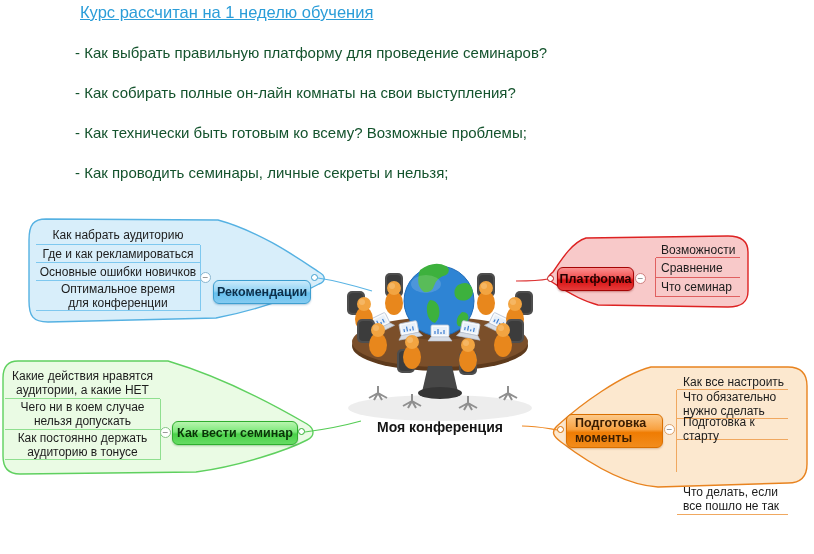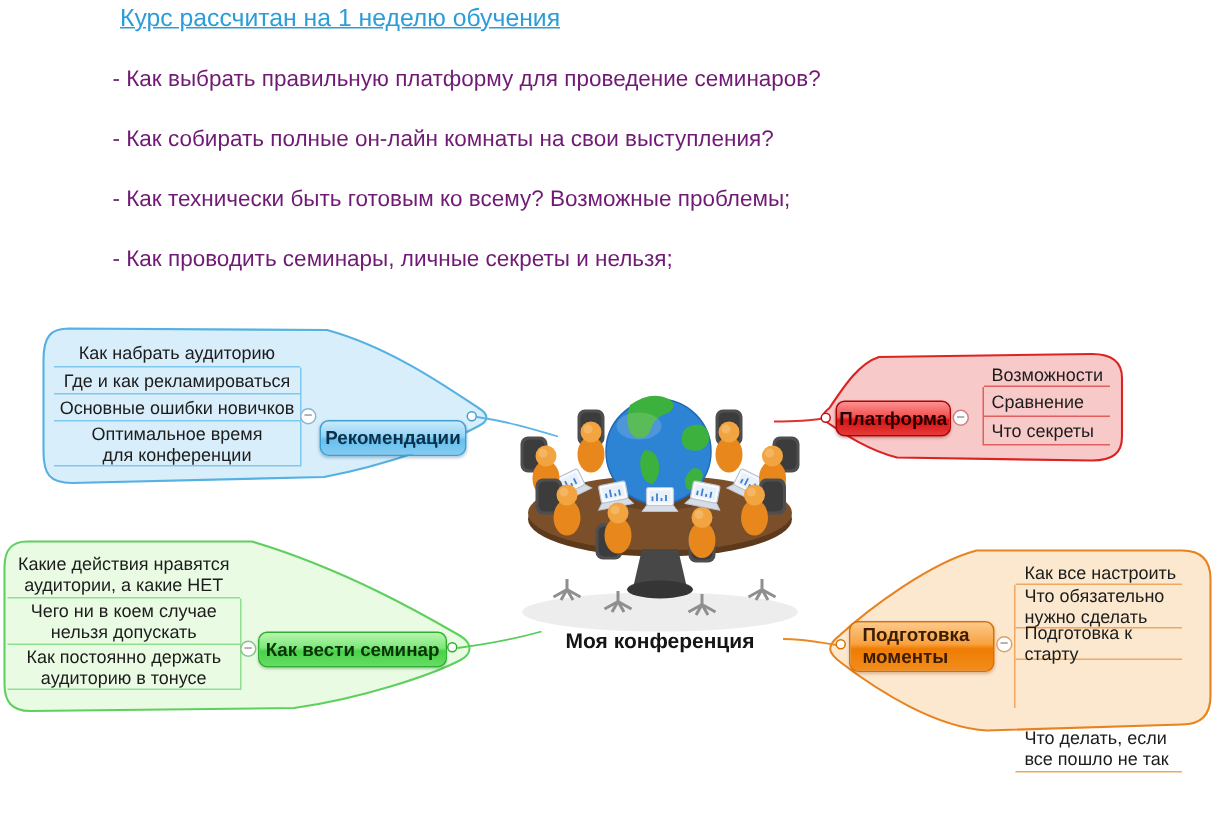--- a/index.html
+++ b/index.html
@@ -1,21 +1,21 @@
 <!DOCTYPE html>
 <html><head>
 <meta charset="utf-8">
 <style>
   html,body{margin:0;padding:0;background:#fff;}
   .page{position:relative;width:814px;height:554px;background:#fff;overflow:hidden;
         font-family:"Liberation Sans",sans-serif;}
   
   .title-link{position:absolute;left:42px;top:3px;font-size:16.5px;color:#2b9dd8;
         text-decoration:underline;cursor:pointer;margin-left:38px;}
-  .bullet{position:absolute;left:75px;font-size:15px;color:#701a75;white-space:nowrap;}
+  .bullet{position:absolute;left:75px;font-size:15px;color:#14532d;white-space:nowrap;}
   #b0{top:44px;} #b1{top:84px;} #b2{top:124px;} #b3{top:164px;}
   
   .mmap{position:absolute;left:0;top:0;width:814px;height:554px;}
   
   .leafcol{position:absolute;display:flex;flex-direction:column;}
   .leafrow{display:flex;align-items:center;justify-content:center;font-size:12px;
         color:#1c1c1c;line-height:14px;text-align:center;box-sizing:border-box;}
   .leafrow span{display:inline-block;}
   #items-rec{left:36px;top:226px;width:164px;}
   #items-rec .leafrow{border-bottom:1px solid #7ec8ef;}
@@ -185,21 +185,21 @@
   <div class="dot" id="dot-rec"></div>
 
   <div class="leafcol" id="items-plat">
     <div class="leafrow r0">
         <span>Возможности</span>
       </div>
     <div class="leafrow r1">
         <span>Сравнение</span>
       </div>
     <div class="leafrow r2">
-        <span>Что секреты</span>
+        <span>Что семинар</span>
       </div>
   </div>
   <div class="vline" id="vl-plat"></div>
   <div class="node" id="node-plat">Платформа</div>
   <div class="collapse" id="col-plat">−</div>
   <div class="dot" id="dot-plat"></div>
 
   <div class="leafcol" id="items-sem">
     <div class="leafrow r0">
         <span>Какие действия нравятся аудитории, а какие НЕТ</span>

